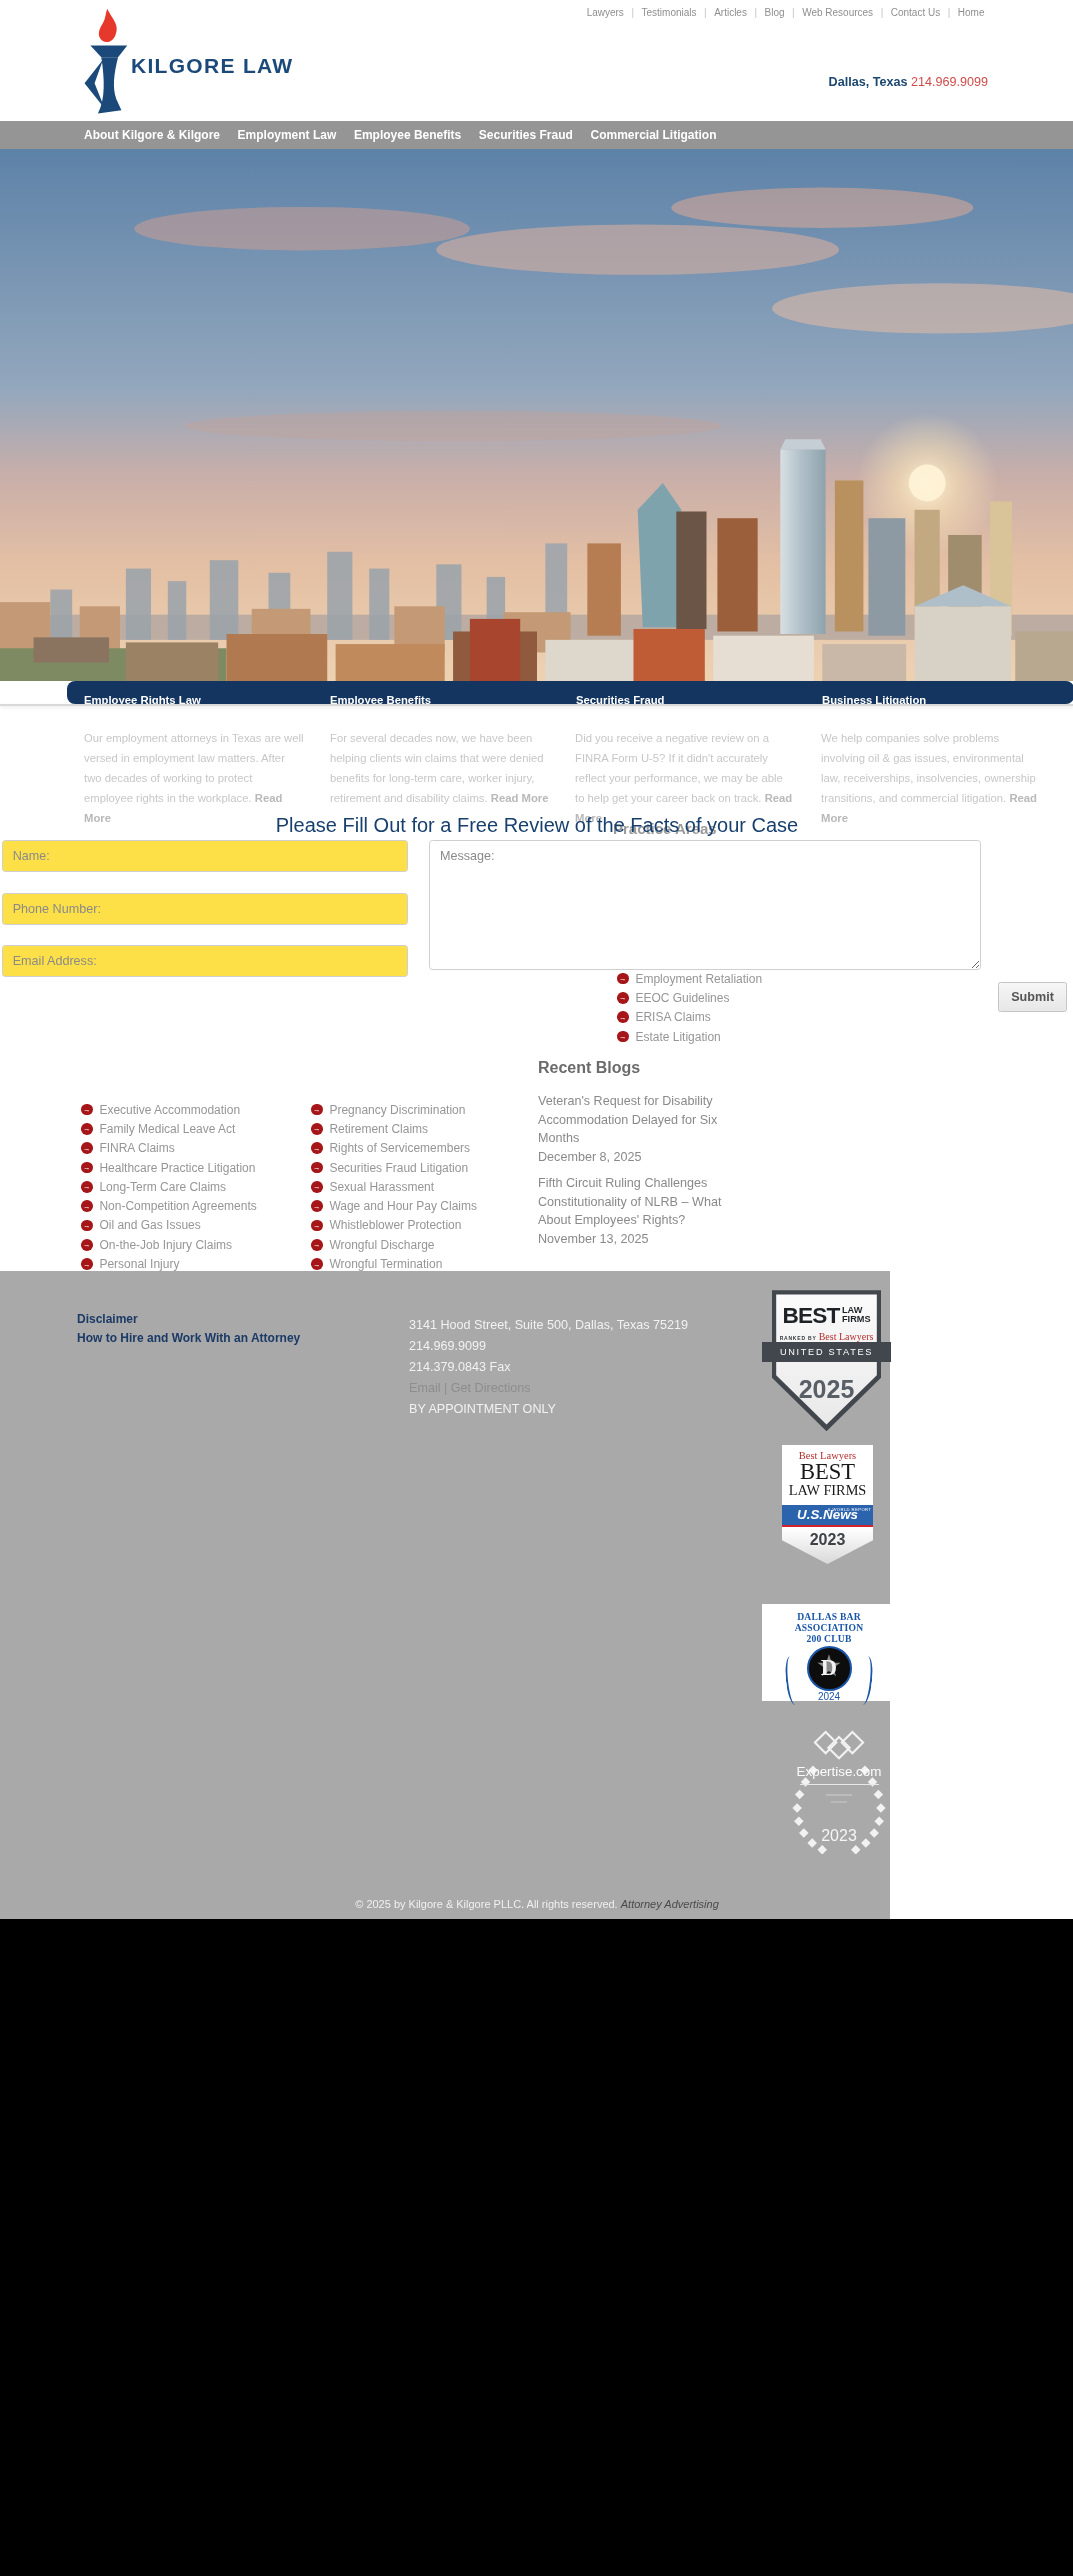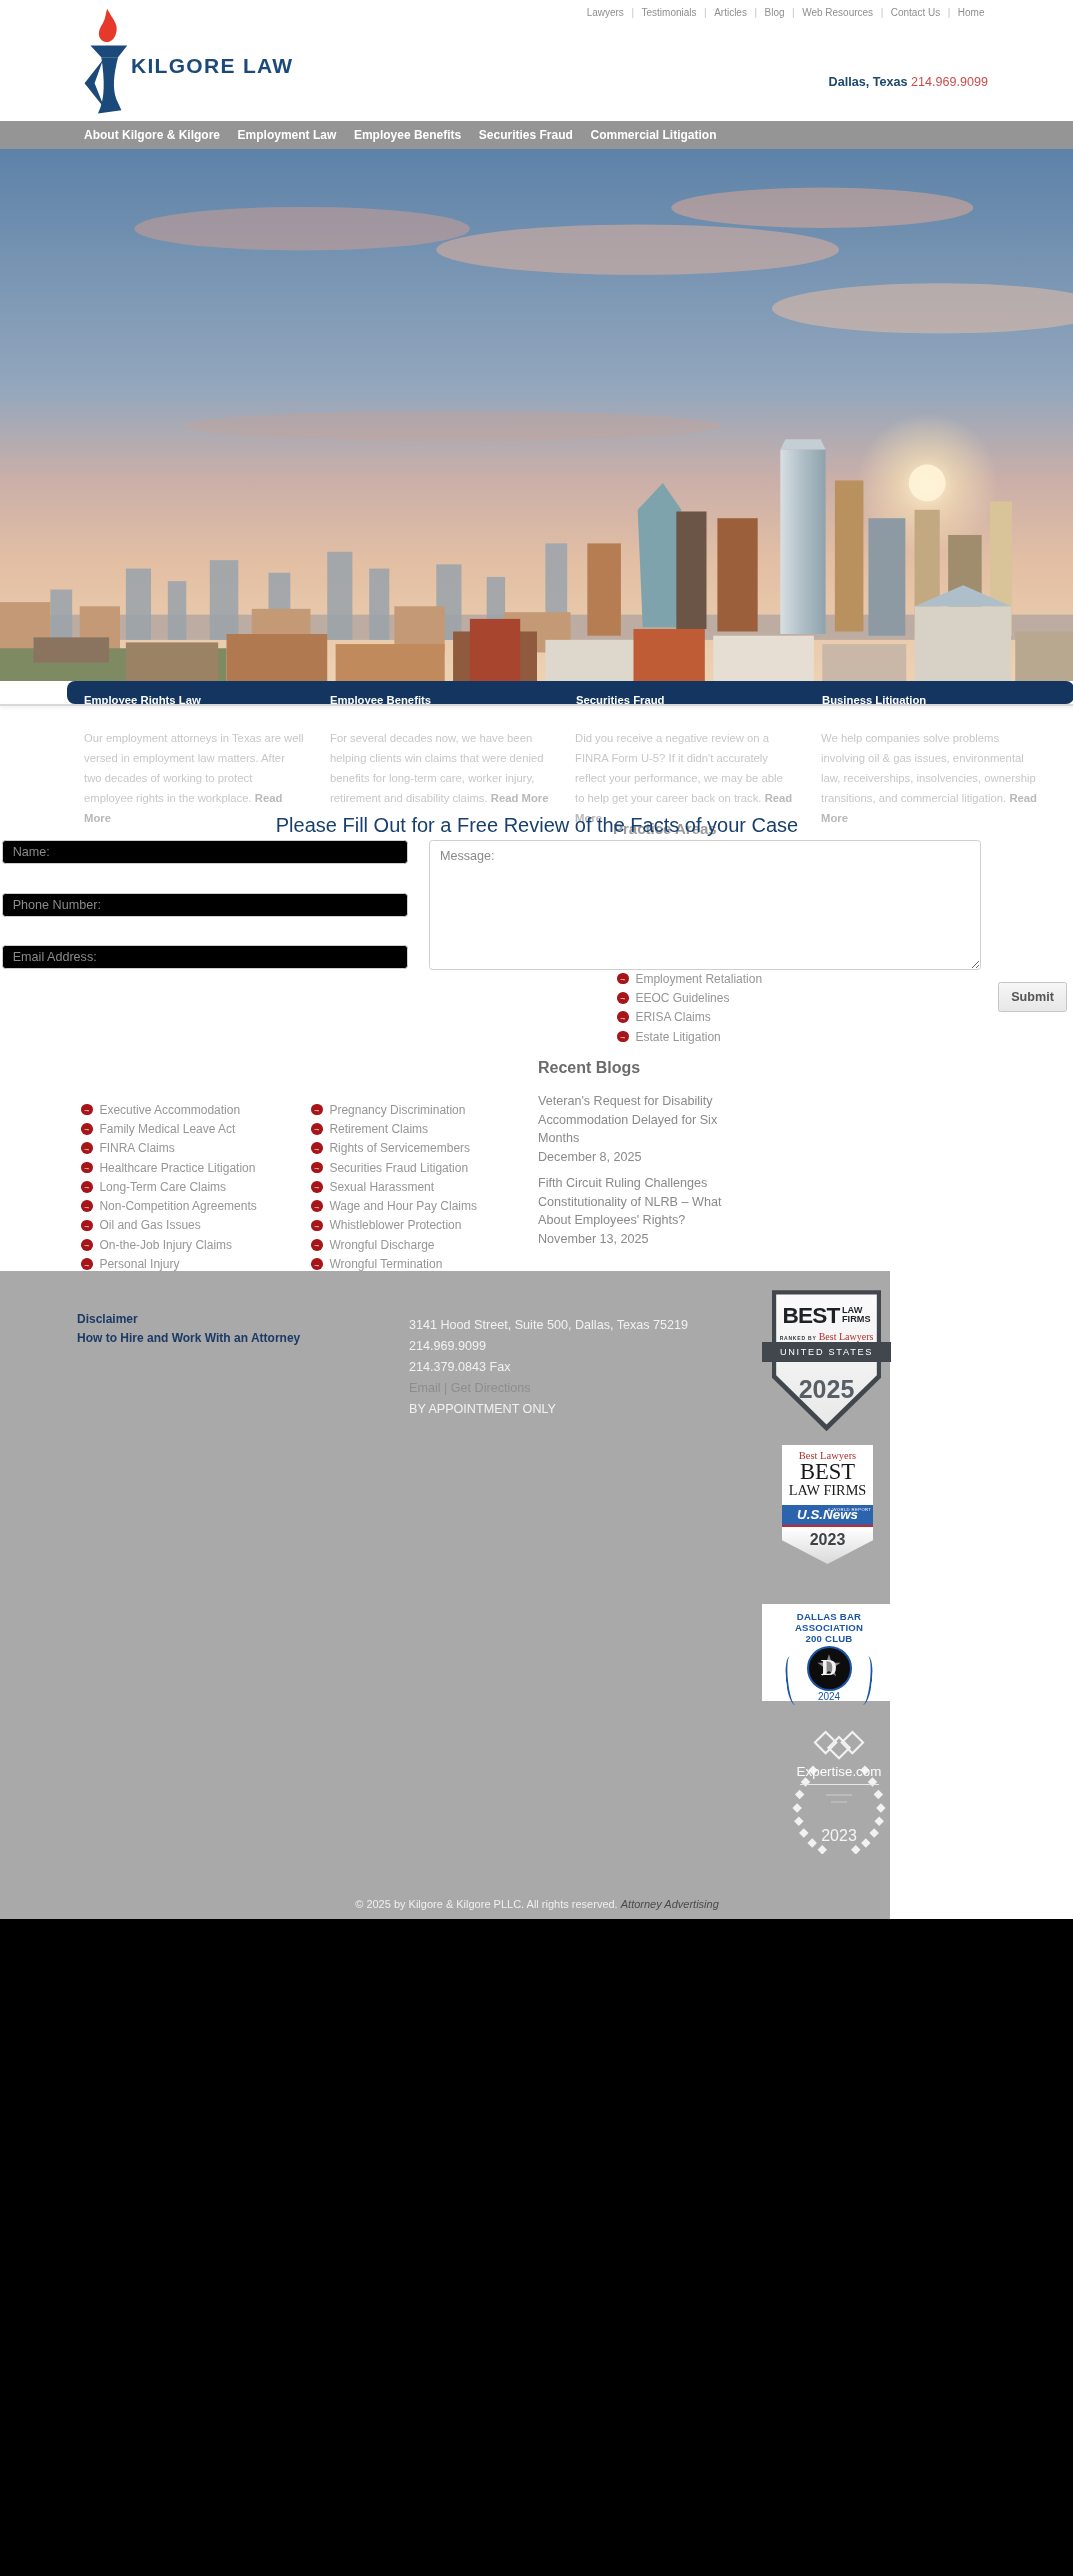--- a/index.html
+++ b/index.html
@@ -29,22 +29,22 @@
   .bluebar{left:67px;top:681px;width:1007px;height:22.6px;background:#14355f;overflow:hidden;display:flex;border-radius:8px;}
   .bluebar .cell{width:246px;position:relative;}
   .bluebar .cell span{position:absolute;left:17px;bottom:-2.5px;color:#fff;font-size:11.3px;font-weight:bold;white-space:nowrap;}
   .panel-edge{left:0;top:704px;width:1074px;height:1.7px;background:#d8d8d8;box-shadow:0 1.7px 3.4px rgba(0,0,0,.10);}
   .faded-col{top:728px;width:220px;font-size:11.3px;line-height:20px;color:#c7c7c7;}
   .faded-col b{color:#b9b9b9;}
 
   .ghost-heading{left:613px;top:820px;font-size:15px;font-weight:bold;color:#9b9b9b;z-index:1;}
   .form-title{left:0;top:814px;width:1074px;text-align:center;font-size:20px;color:#18406e;font-weight:500;z-index:2;}
 
-  .field{left:1.7px;width:406px;height:24px;border:0.8px solid #cfcfcf;border-radius:3.4px;box-sizing:border-box;
-         padding:0 10px;font-size:12.6px;color:#777;background:#000000;font-family:"Liberation Sans",sans-serif;z-index:3;}
+  .field{left:1.7px;width:406px;height:32px;border:0.8px solid #cfcfcf;border-radius:3.4px;box-sizing:border-box;
+         padding:0 10px;font-size:12.6px;color:#777;background:#fde047;font-family:"Liberation Sans",sans-serif;z-index:3;}
   .field::placeholder,.msg::placeholder{color:#8a8a8a;opacity:1;}
   .msg{left:429px;top:840px;width:552px;height:130px;border:0.8px solid #cfcfcf;border-radius:3.4px;box-sizing:border-box;
        padding:8.4px 10px;font-size:12.6px;color:#777;font-family:"Liberation Sans",sans-serif;resize:both;z-index:3;}
   .submit{left:998px;top:982px;width:69px;height:30px;background:linear-gradient(#f6f6f6,#e7e7e7);
           border:0.8px solid #c6c6c6;border-radius:2.5px;color:#555;font-weight:bold;font-size:12.6px;
           font-family:"Liberation Sans",sans-serif;cursor:pointer;z-index:3;}
 
   
   .plist{display:flex;flex-direction:column;}
   .plist .row{height:19.3px;display:flex;align-items:center;cursor:pointer;}
@@ -88,21 +88,21 @@
   .b2bl{font-family:"Liberation Serif",serif;color:#b5302e;font-size:10.5px;margin-top:5px;}
   .b2best{font-family:"Liberation Serif",serif;font-size:22.6px;color:#17181a;line-height:22px;}
   .b2lf{font-family:"Liberation Serif",serif;font-size:14.3px;color:#17181a;line-height:14.3px;}
   .b2ribbon{position:absolute;left:-8.4px;right:-8.4px;top:60px;height:20px;background:#2b64ad;border-bottom:2.5px solid #d2232a;
             clip-path:polygon(0 0,100% 0,94% 50%,100% 100%,0 100%,6% 50%);}
   .b2us{color:#fff;font-weight:bold;font-size:13.4px;font-style:italic;line-height:20px;}
   .b2wr{position:absolute;right:10px;top:1.7px;color:#fff;font-size:4.2px;letter-spacing:0.4px;}
   .b2year{position:absolute;left:0;right:0;top:86px;font-size:16px;font-weight:bold;color:#3f4347;}
 
   .badge3{left:762px;top:333px;width:134px;height:97px;background:#fff;text-align:center;}
-  .b3t{color:#1a56a8;font-weight:bold;font-size:9.6px;margin-top:6.7px;letter-spacing:0.2px;}
+  .b3t{color:#1a56a8;font-weight:bold;font-size:9.6px;margin-top:6.7px;letter-spacing:0.2px;font-family:Liberation Serif, serif;}
   .b3emblem{position:relative;width:45px;height:45px;margin:2.5px auto 0;}
   .b3ring{position:absolute;inset:0;border-radius:50%;background:#0d0d0d;border:2.5px solid #1a56a8;box-sizing:border-box;}
   .b3star{position:absolute;left:0;right:0;top:1.7px;font-size:30px;color:#8a8a8a;}
   .b3d{position:absolute;left:0;right:0;top:9.2px;font-family:"Liberation Serif",serif;font-size:22.6px;font-weight:bold;color:#f2f2f2;}
   .b3arc{position:absolute;top:52px;width:13.4px;height:49px;border:2.5px solid #1a56a8;box-sizing:border-box;}
   .b3arc.l{left:23.5px;border-right:none;border-top:none;border-bottom:none;border-radius:50% 0 0 50%;transform:rotate(-6deg);}
   .b3arc.r{right:23.5px;border-left:none;border-top:none;border-bottom:none;border-radius:0 50% 50% 0;transform:rotate(6deg);}
   .b3year{color:#1a56a8;font-weight:normal;font-size:10px;margin-top:0;}
 
   .badge4{left:776px;top:449px;width:126px;height:134px;}

